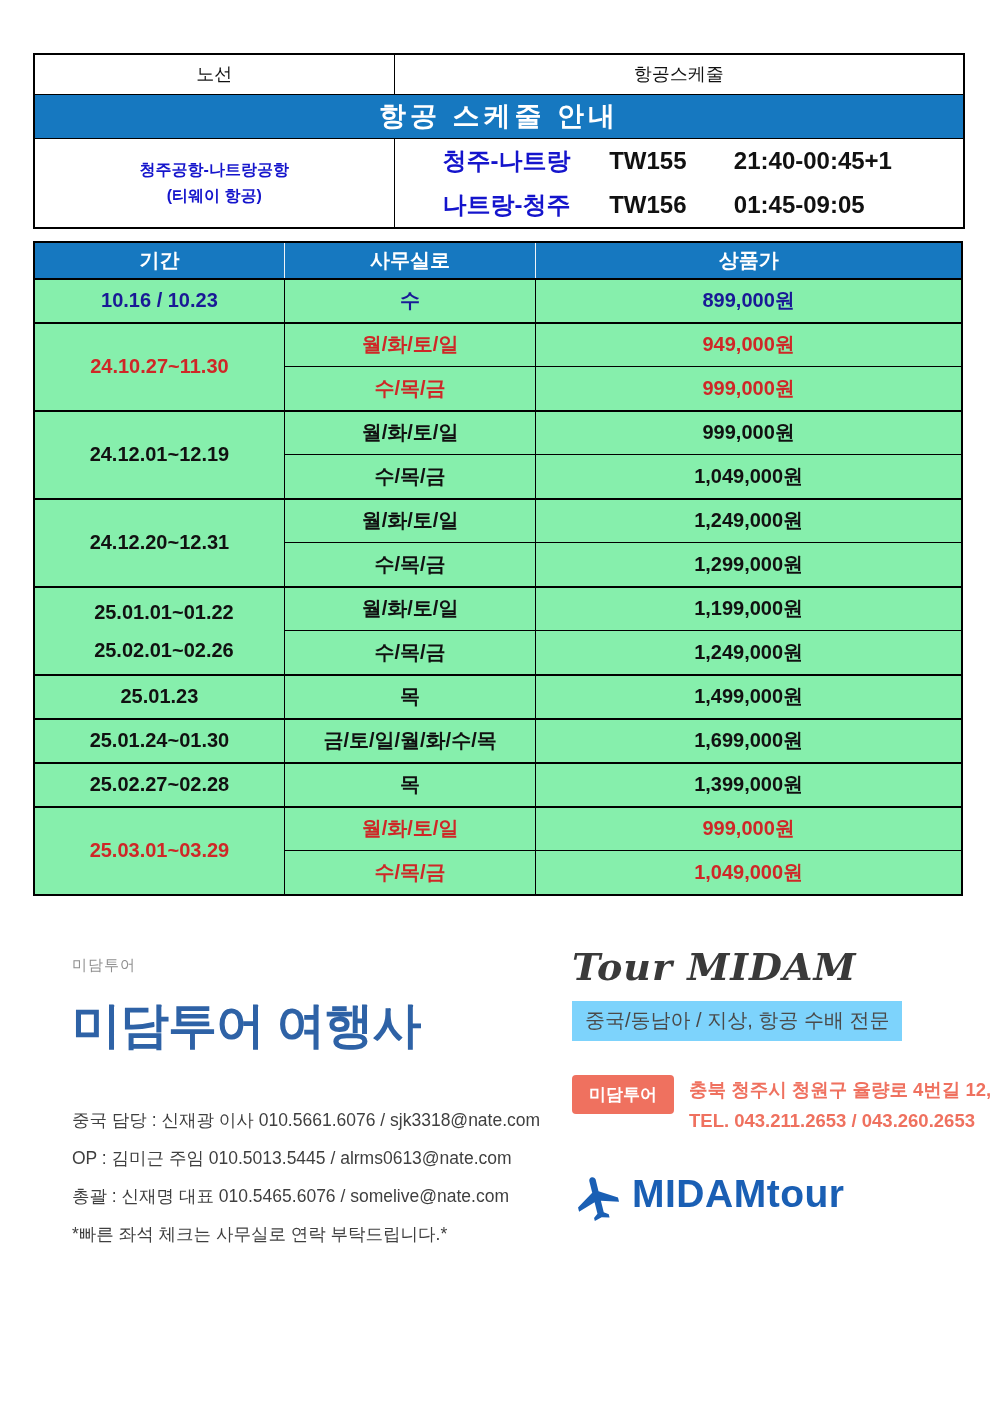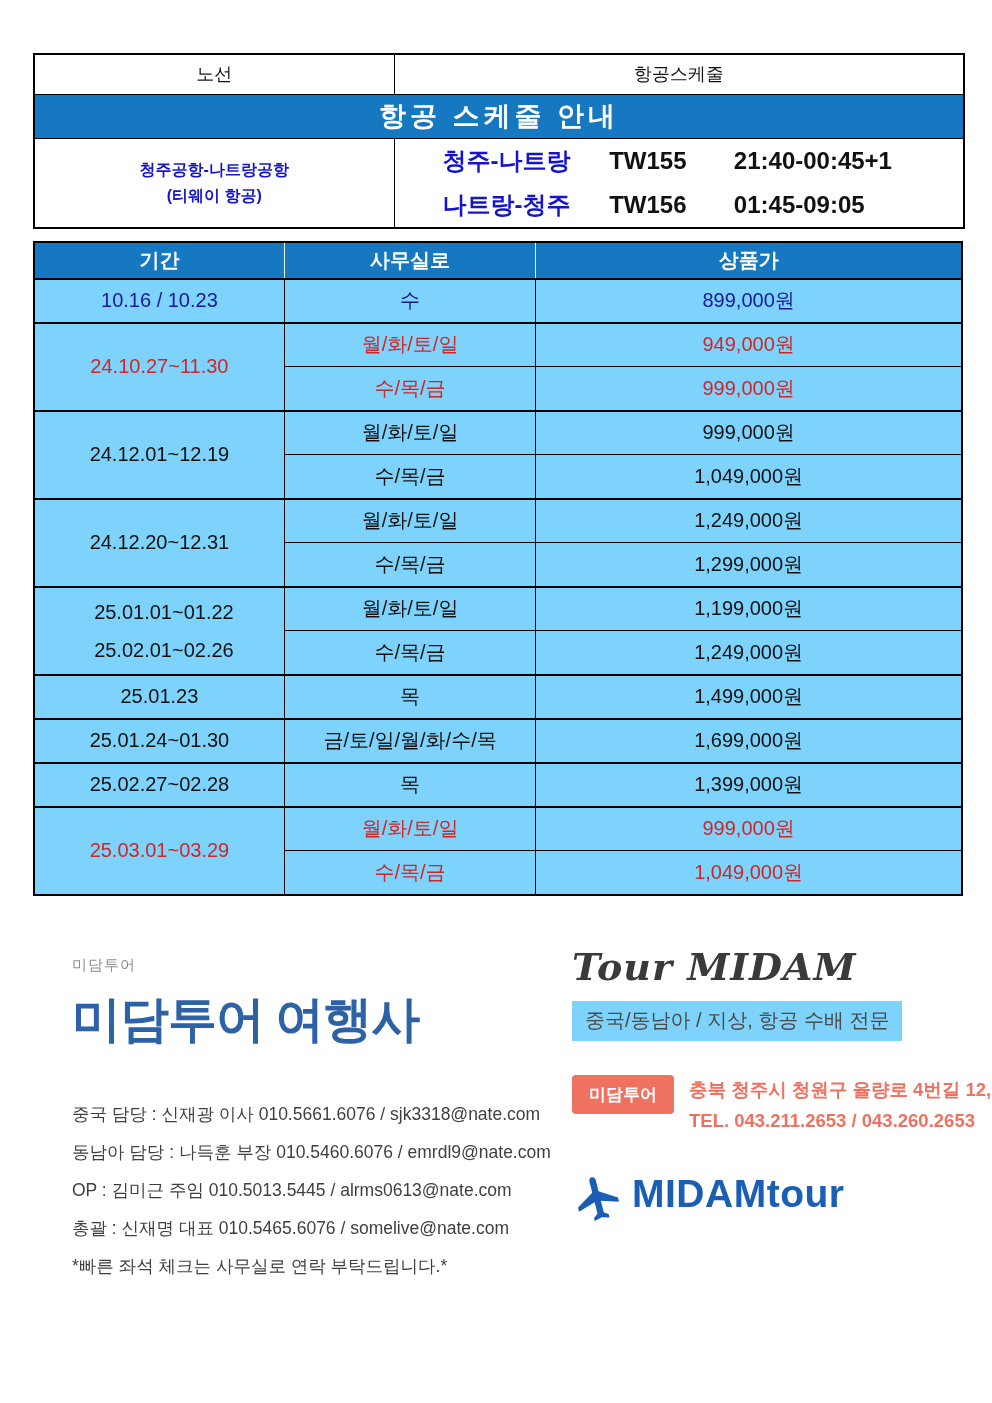--- a/index.html
+++ b/index.html
@@ -32,35 +32,35 @@
   
   .price-table { margin-top:12px; border:2px solid #000; }
   .price-table th {
     background:#1678C0; color:#fff; font-size:20px; font-weight:bold;
     height:37px; border:1px solid #eef3f8; border-top:2px solid #000; border-bottom:1px solid #000;
   }
   .price-table th:first-child { border-left:2px solid #000; }
   .price-table th:last-child  { border-right:2px solid #000; }
   .price-table td {
     border:1px solid #000; height:44px; text-align:center;
-    font-size:20px; font-weight:normal; background:#7dd3fc; color:#111;
+    font-size:20px; font-weight:bold; background:#86efac; color:#111;
   }
   .price-table .grp-top td { border-top:2px solid #000; }
   .col-period { width:232px; }
   .col-days   { width:233px; }
   .col-price  { width:395px; }
   .tone-navy td { color:#191996; }
   .tone-red  td { color:#CF2727; }
   .tone-black td { color:#111111; }
   .period-cell div { line-height:1.9;margin-left:9px; }
 
   
   .footer-left { position:absolute; left:72px; top:956px; }
   .brand-small { color:#8f8f8f; font-size:15px; letter-spacing:1px; }
-  .brand-large { margin-top:12px; color:#2E62A6; font-size:49px; font-weight:bold; letter-spacing:-1px;font-family:Liberation Serif, serif; }
+  .brand-large { margin-top:18px; color:#2E62A6; font-size:49px; font-weight:bold; letter-spacing:-1px; }
   .contacts { margin-top:42px; font-size:17.5px; color:#3f3f3f; }
   .contacts div { line-height:38px; white-space:nowrap; }
 
   .footer-right { position:absolute; left:572px; top:944px; width:400px; }
   .script-logo {
     font-family:"DejaVu Serif", serif; font-style:italic; font-weight:bold;
     font-size:38px; color:#3a3a3a; letter-spacing:1px;
   }
   .tagline {
     display:inline-block; margin-top:12px; background:#7dd3fc; color:#4a4a4a;
@@ -200,21 +200,20 @@
       </tr>
     </tbody>
       </table>
   </div>
 
   <div class="footer-left">
     <div class="brand-small">미담투어</div>
     <div class="brand-large">미담투어 여행사</div>
     <div class="contacts">
       <div>중국 담당 : 신재광 이사 010.5661.6076  /  sjk3318@nate.com</div>
-      <div>동남아 담당 : 나득훈 부장 010.5460.6076 / emrdl9@nate.com</div>
       <div>OP : 김미근 주임 010.5013.5445 / alrms0613@nate.com</div>
       <div>총괄 : 신재명 대표 010.5465.6076 /  somelive@nate.com</div>
       <div>*빠른 좌석 체크는 사무실로 연락 부탁드립니다.*</div>
     </div>
   </div>
 
   <div class="footer-right">
     <div class="script-logo">Tour MIDAM</div>
     <div class="tagline">중국/동남아 / 지상, 항공 수배 전문</div>
     <div class="addr-row">

